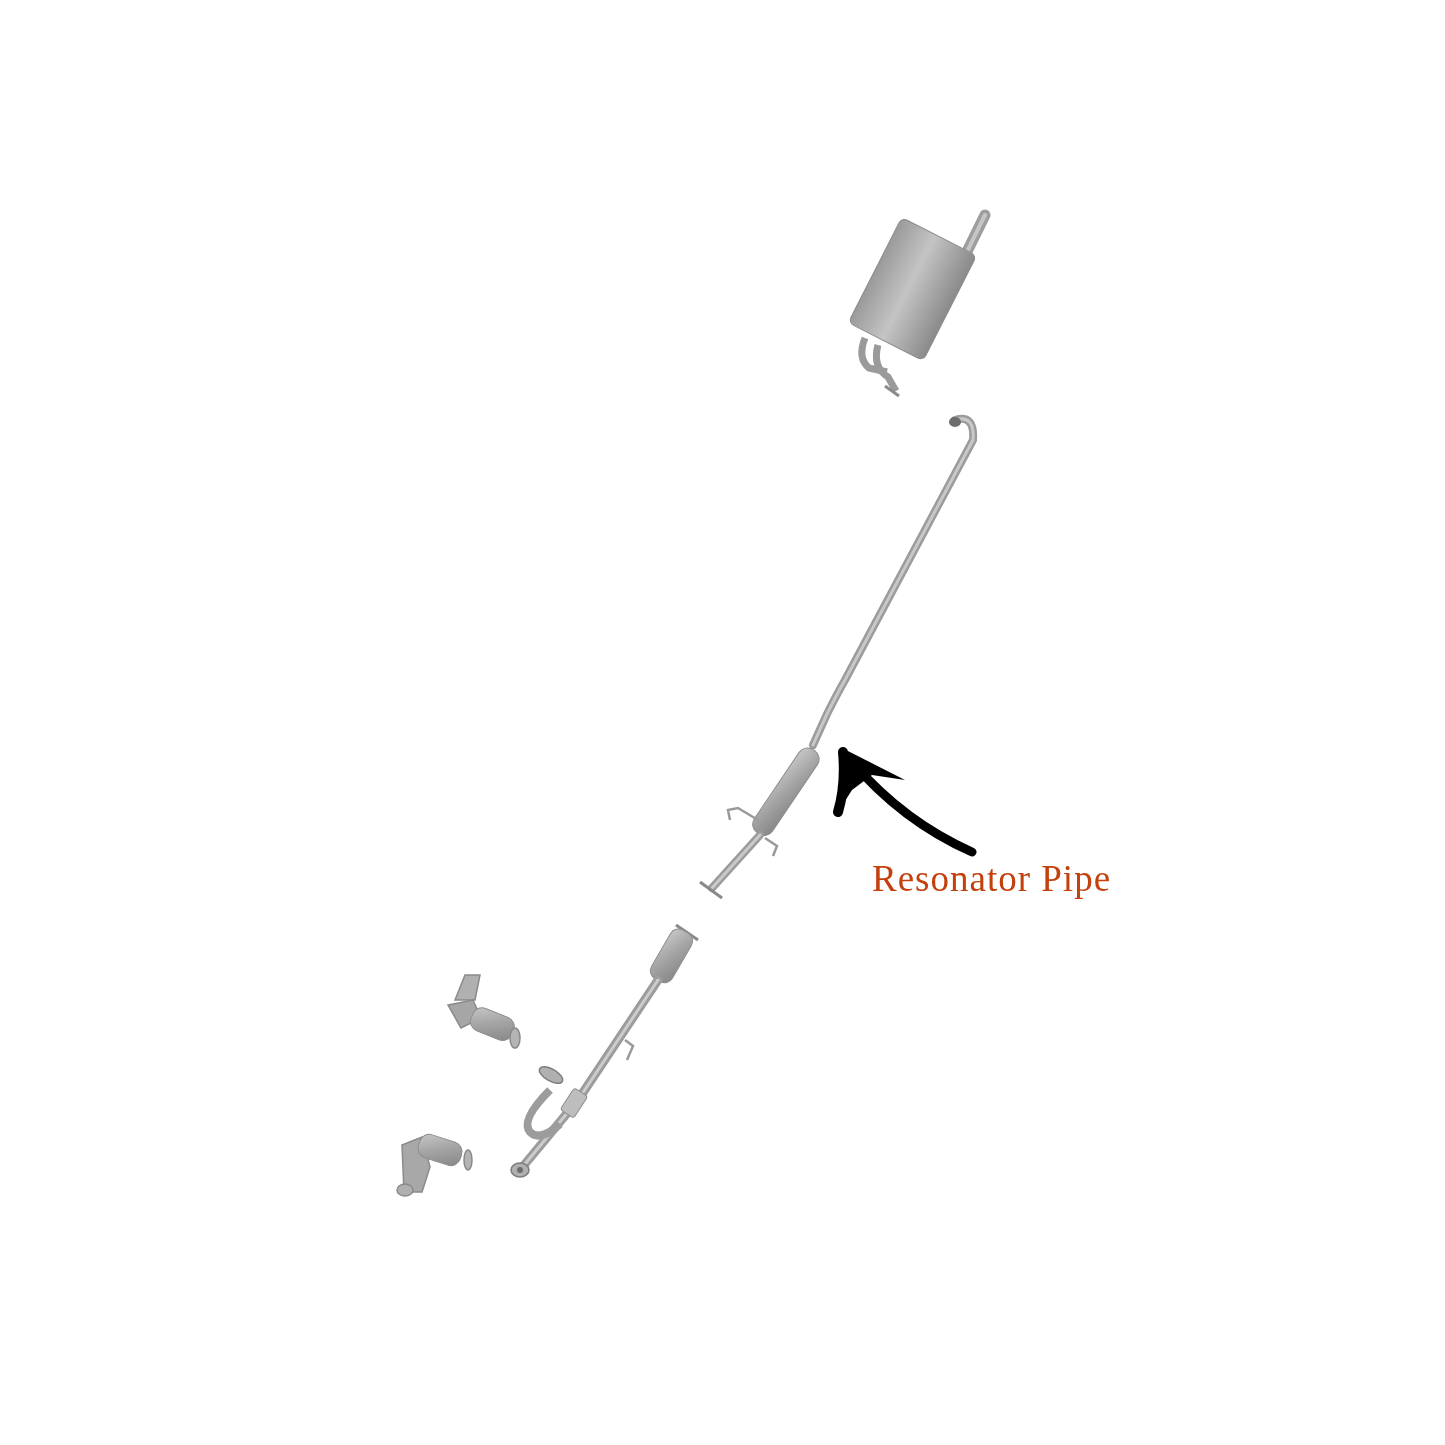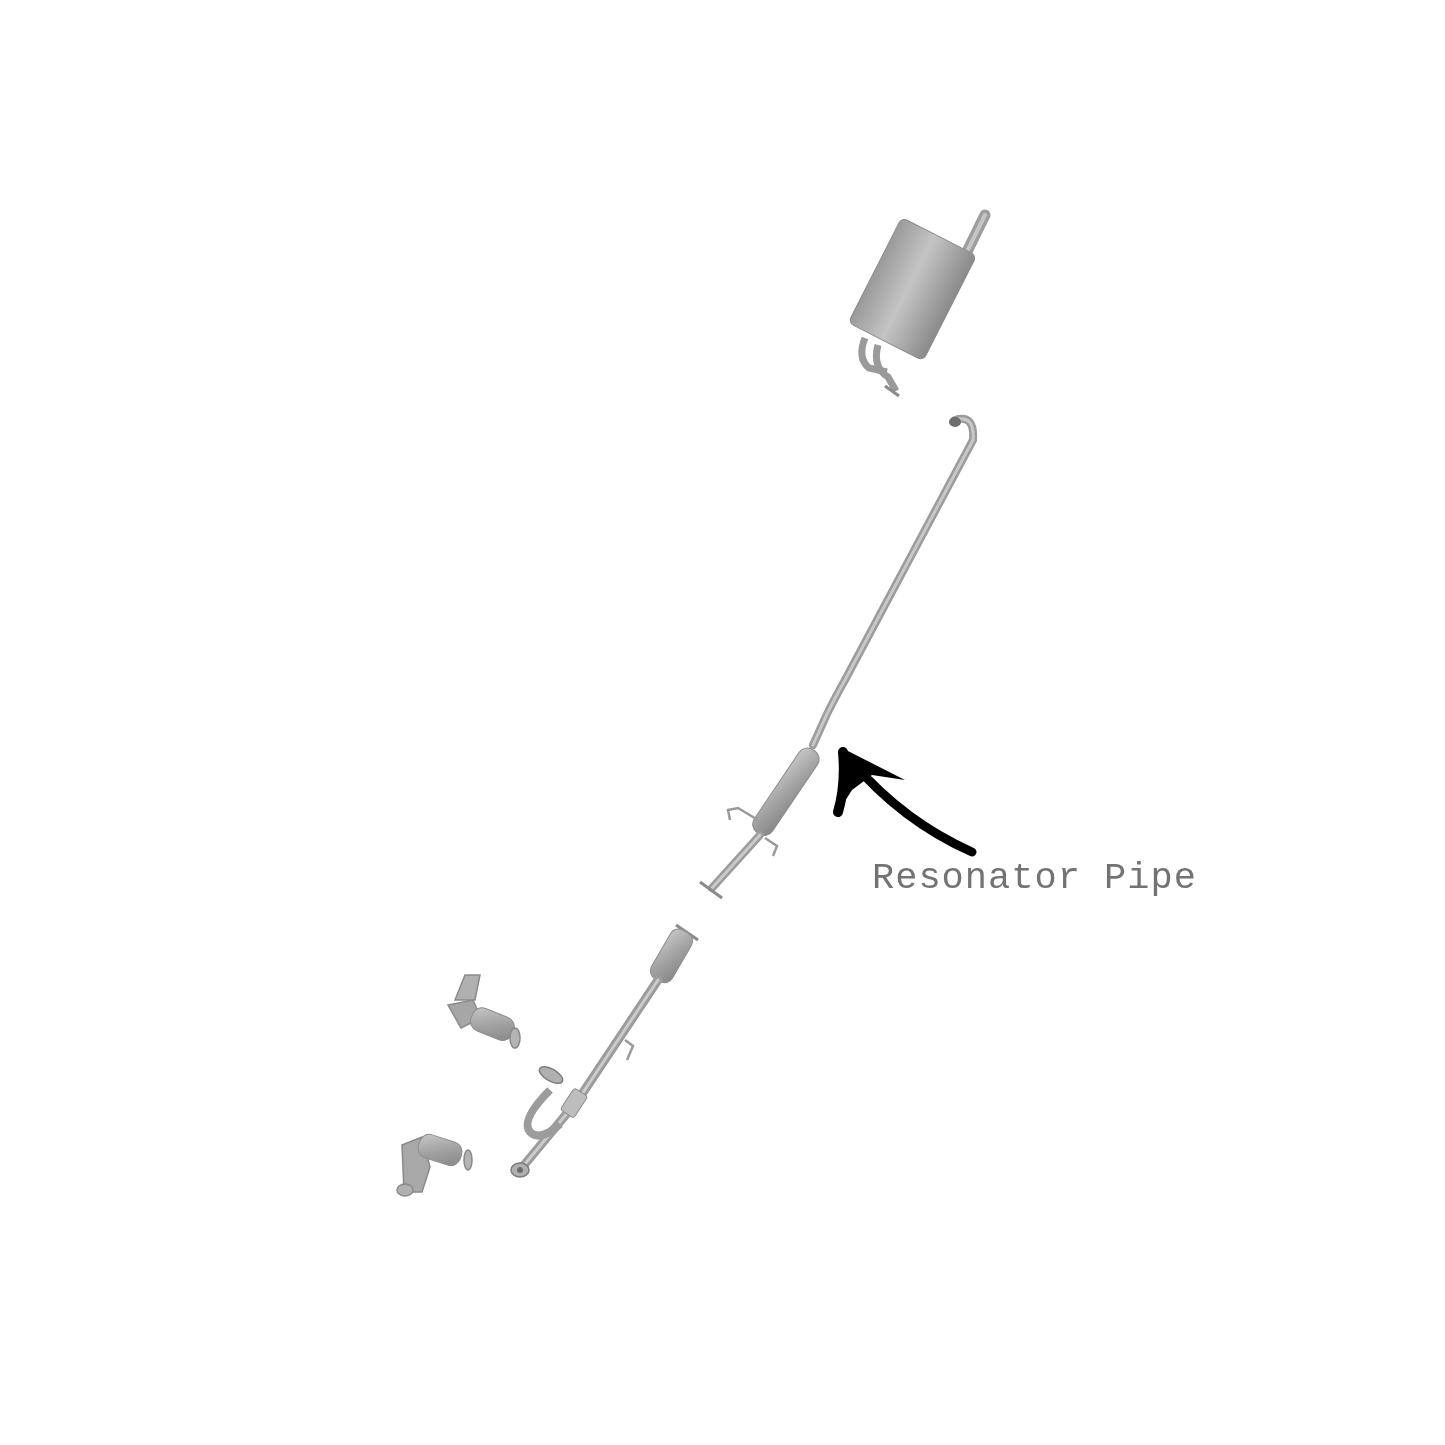--- a/index.html
+++ b/index.html
@@ -1,24 +1,24 @@
 <!DOCTYPE html>
 <html><head>
 <meta charset="utf-8">
 <style>
   html, body { margin: 0; padding: 0; background: #ffffff; }
   body { width: 1445px; height: 1445px; position: relative; overflow: hidden; }
   #diagram { position: absolute; left: 0; top: 0; width: 1445px; height: 1445px; }
   .label {
     position: absolute;
     left: 872px; top: 857px;
-    font-family: Liberation Mono, monospace;
+    font-family: Liberation Serif, serif;
     font-size: 37px;
     letter-spacing: 1px;
-    color: #737373;
+    color: #c2410c;
     white-space: nowrap;
   }
 </style>
 </head>
 <body>
 
 <svg id="diagram" viewBox="0 0 1445 1445" xmlns="http://www.w3.org/2000/svg">
   <defs>
     <linearGradient id="metal" x1="0" y1="0" x2="1" y2="1">
       <stop offset="0" stop-color="#c9c9c9"></stop>

